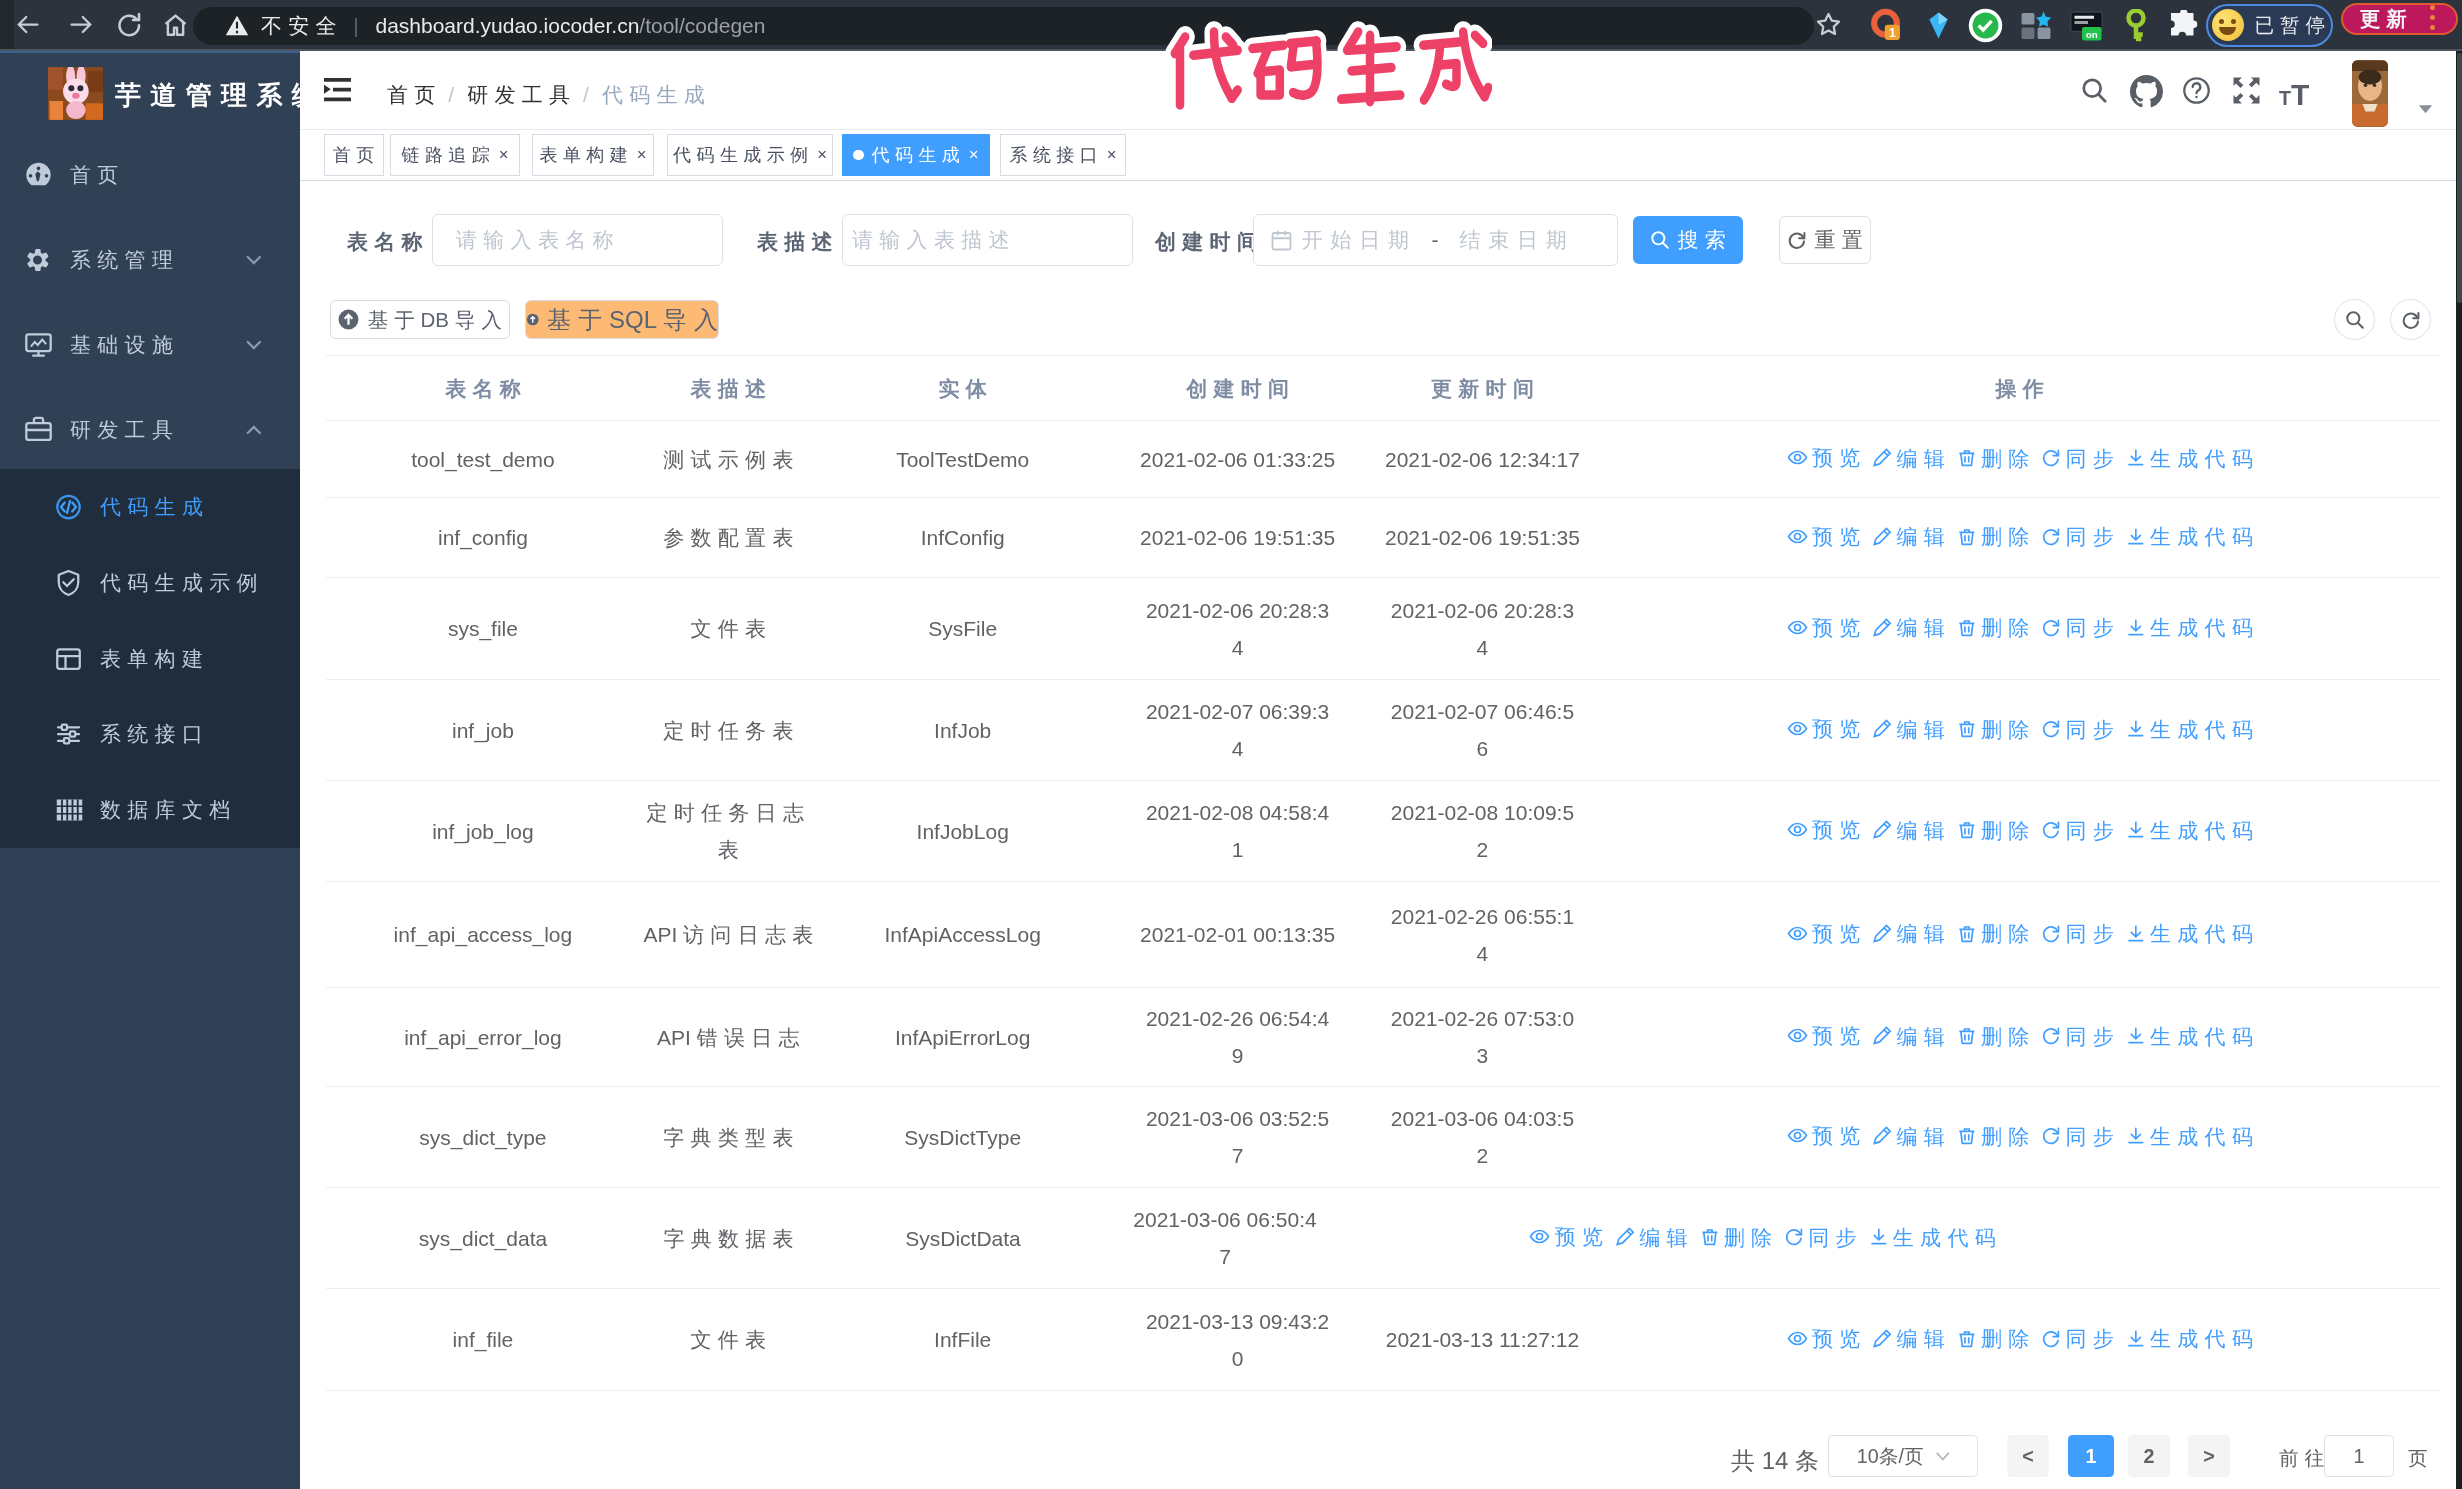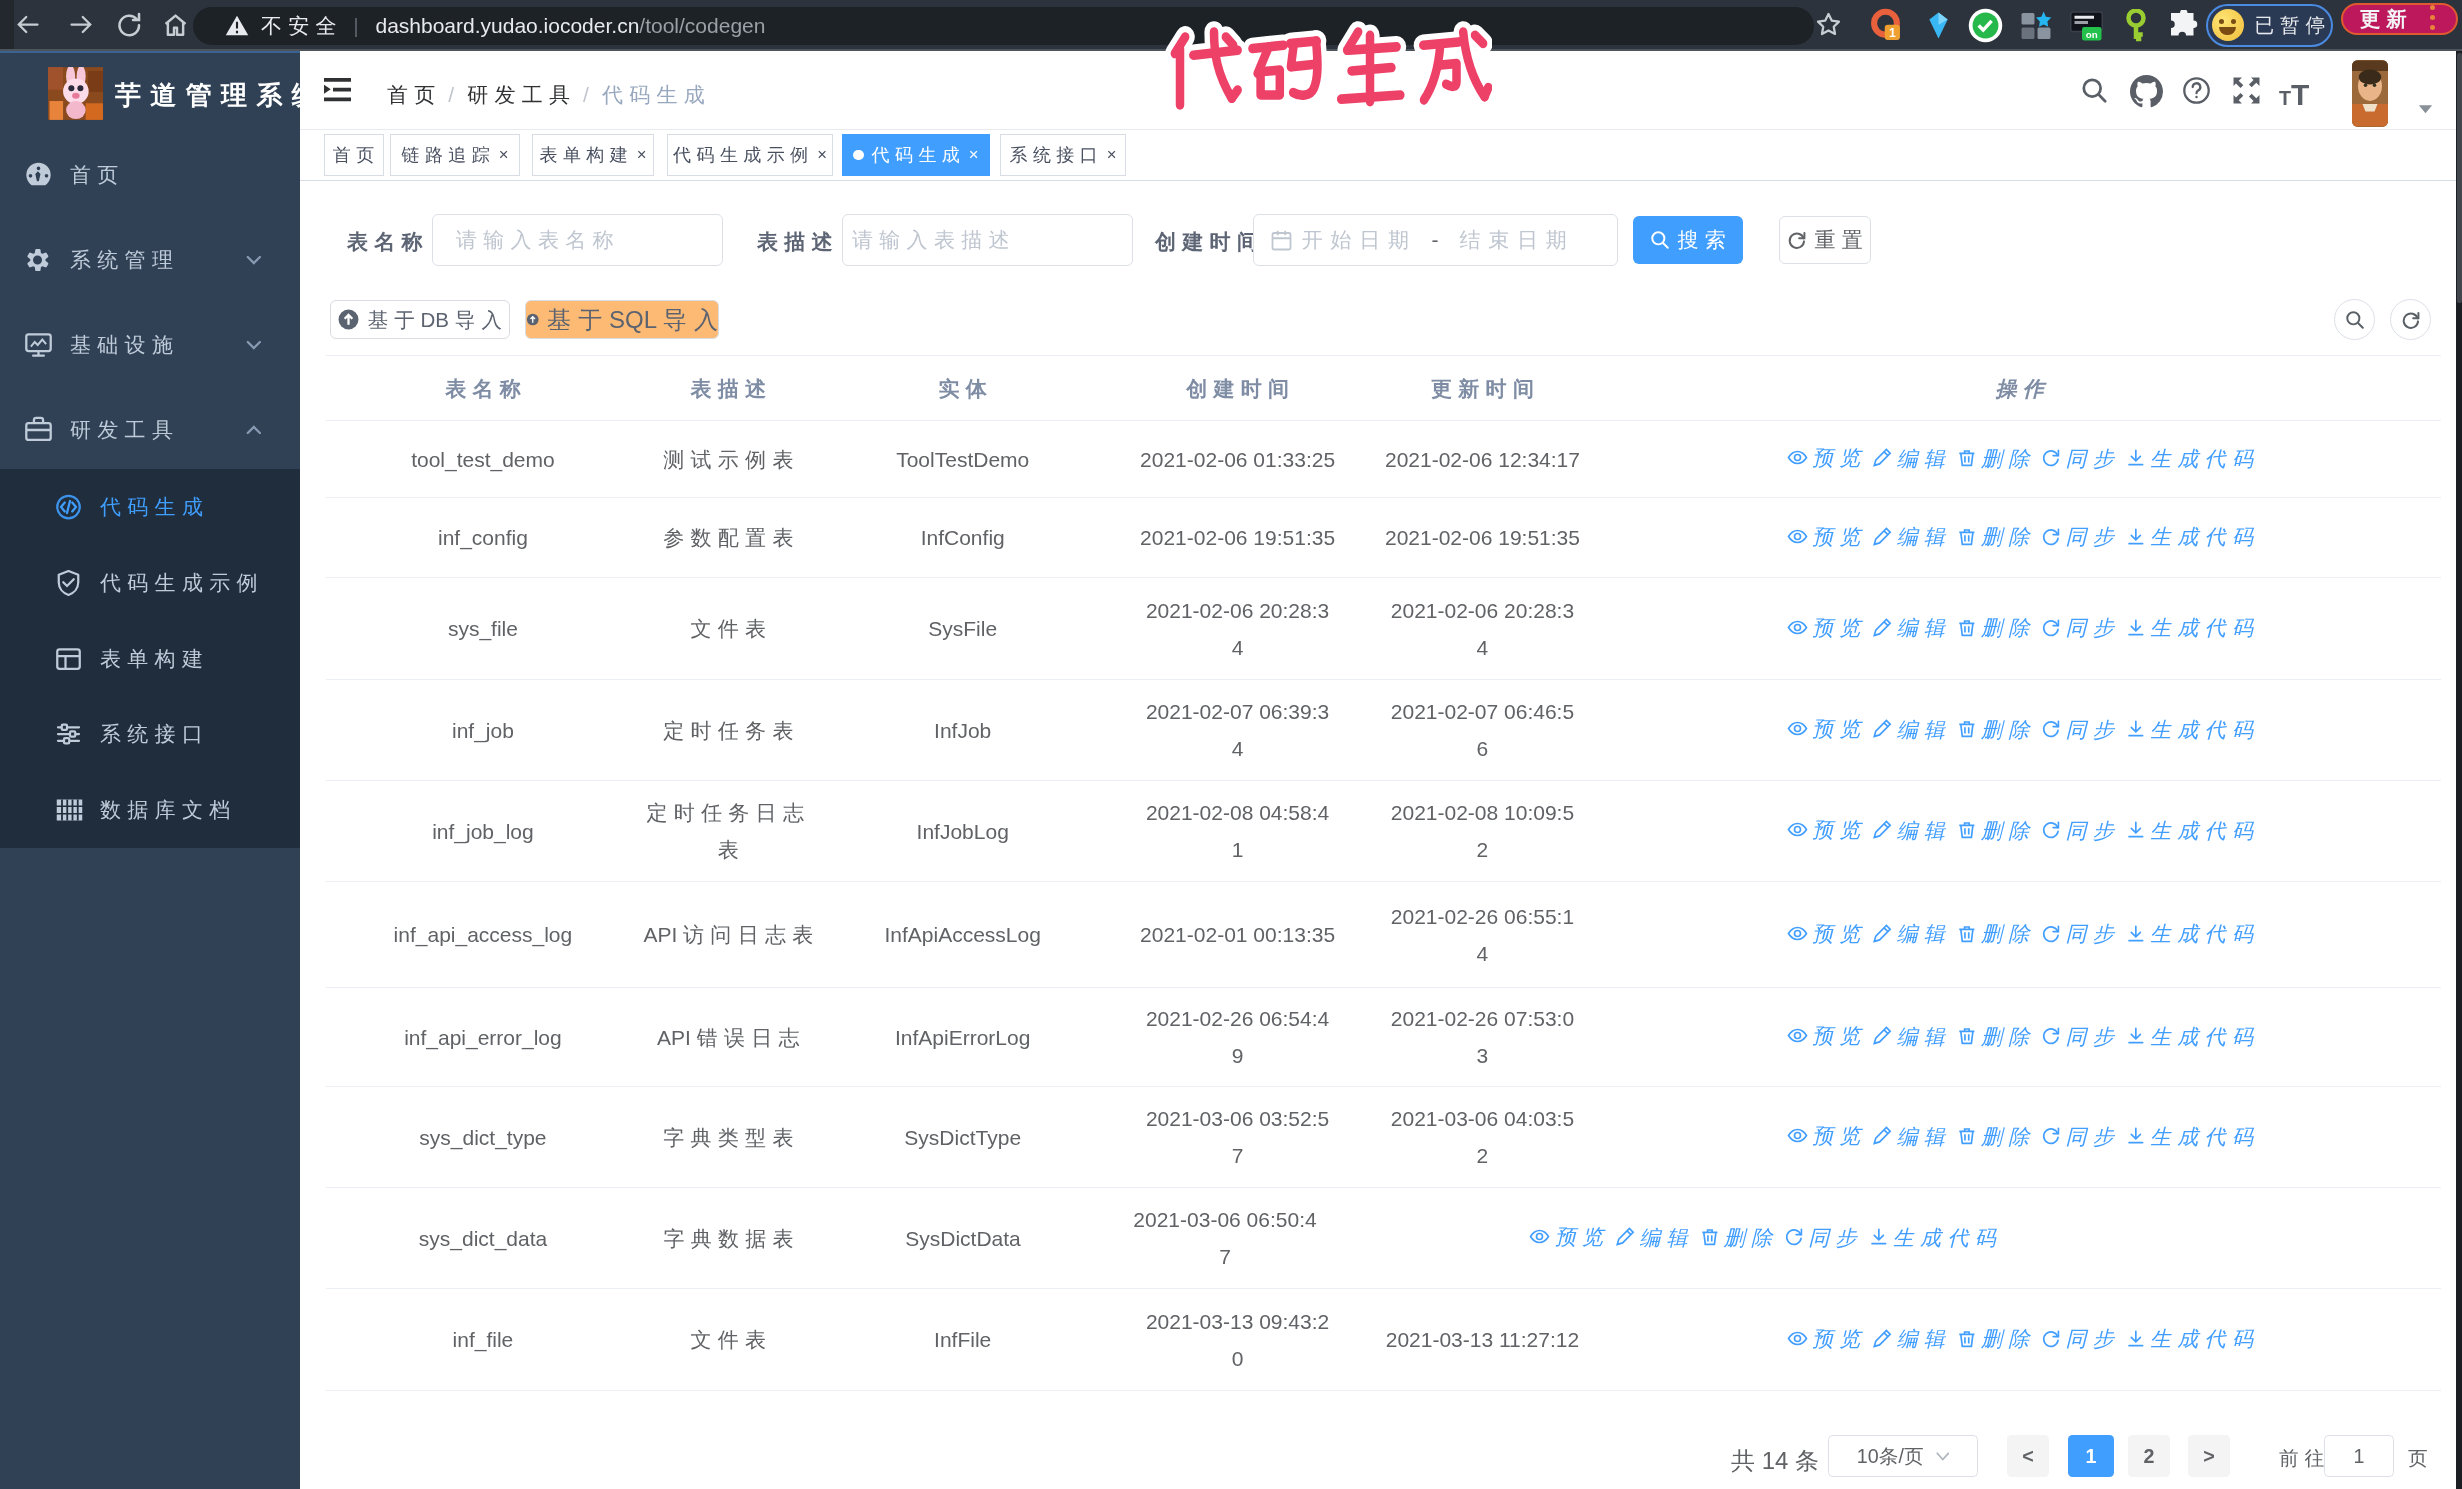--- a/index.html
+++ b/index.html
@@ -32,21 +32,21 @@
   .tclose { display:inline-block; margin-left:9px; font-size:16.7px; line-height:1; }
   #content { position:absolute; left:300px; top:183px; width:2156px; height:1307px; background:#fff; }
   .lbl { position:absolute; font-weight:bold; color:#5d6575; font-size:21px; white-space:nowrap; }
   .inp { position:absolute; height:52px; border:1.5px solid #dcdfe6; border-radius:6px; background:#fff;
     color:#bfc6d0; font-size:21px; display:flex; align-items:center; }
   .btn { position:absolute; border-radius:6px; font-size:21px; display:flex; align-items:center; justify-content:center; white-space:nowrap; }
   
   #tbl { position:absolute; left:26px; top:172px; width:2115px; border-top:1.5px solid #ebeef3; color:#606266; font-size:21px; }
   .trow { display:flex; width:100%; border-bottom:1.5px solid #ebeef3; align-items:center; text-align:center; }
   .trow > div { line-height:37px; }
-  .c1{width:314px;} .c2{width:177px;} .c3{width:292px;} .c4{width:258px;} .c5{width:232px;} .c6{width:843px;font-style:italic;}
+  .c1{width:314px;} .c2{width:177px;} .c3{width:292px;} .c4{width:258px;} .c5{width:232px;} .c6{width:843px;}
   .thead { color:#7e8ca4; font-weight:bold; height:65px; }
   .oplink { color:#419eff; display:inline-flex; align-items:center; margin:0 6px; white-space:nowrap; }
   .oplink svg { margin-right:4.5px; }
   
   .pagbox { position:absolute; top:0; height:42px; border-radius:4.5px; background:#f4f4f5; color:#606266;
     font-size:19.7px; display:flex; align-items:center; justify-content:center; white-space:nowrap; }
 </style>
 </head>
 <body>
 <div id="chrome">

